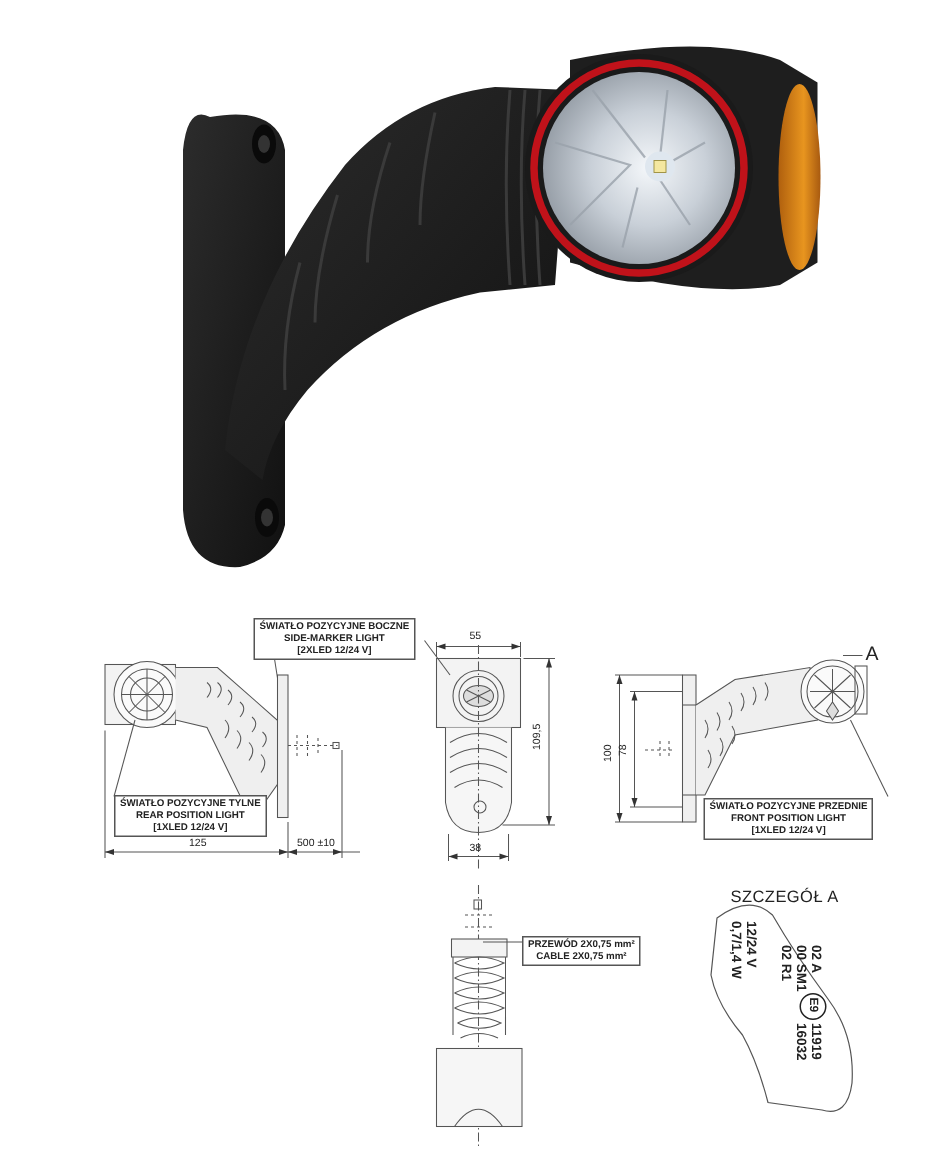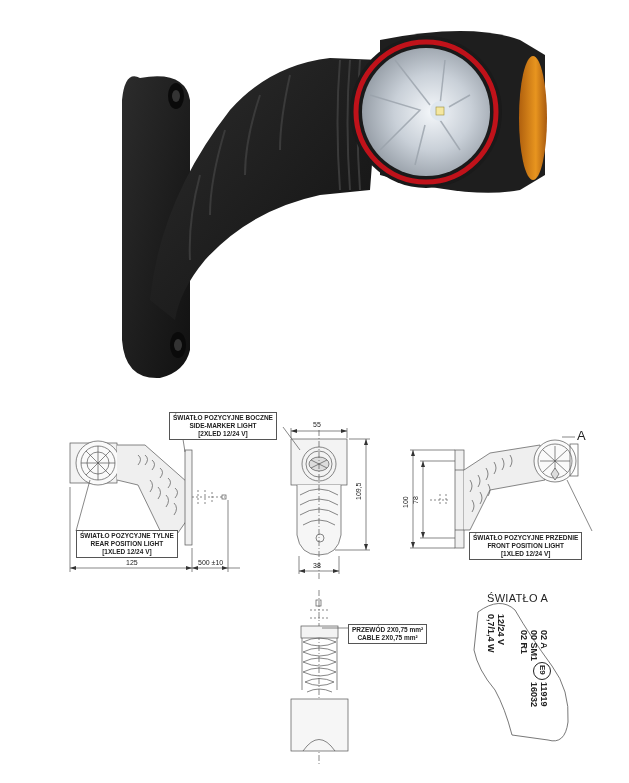--- a/index.html
+++ b/index.html
@@ -219,21 +219,21 @@
 <div class="dim" style="left:126px;top:559px;">125</div>
 <div class="dim" style="left:198px;top:559px;">500 ±10</div>
 <div class="dim" style="left:313px;top:421px;">55</div>
 <div class="dim" style="left:313px;top:562px;">38</div>
 <div class="dim" style="left:355px;top:500px;transform:rotate(-90deg);transform-origin:0 0;">109,5</div>
 <div class="dim" style="left:402px;top:508px;transform:rotate(-90deg);transform-origin:0 0;">100</div>
 <div class="dim" style="left:412px;top:504px;transform:rotate(-90deg);transform-origin:0 0;">78</div>
 
 <div class="abs" style="left:577px;top:428px;font-size:13px;">A</div>
 
-<div class="detail-title" style="left:487px;top:592px;">ŚWIATŁO A</div>
+<div class="detail-title" style="left:487px;top:592px;">SZCZEGÓŁ A</div>
 <div class="rot" style="left:506px;top:614px;">12/24 V</div>
 <div class="rot" style="left:496px;top:614px;">0,7/1,4 W</div>
 <div class="rot" style="left:549px;top:630px;">02 A</div>
 <div class="rot" style="left:539px;top:630px;">00 SM1</div>
 <div class="rot" style="left:529px;top:630px;">02 R1</div>
 <div class="abs" style="left:533px;top:662px;width:16px;height:16px;border:1.2px solid #222;border-radius:50%;">
   <div class="rot" style="left:13px;top:2px;font-size:8px;">E9</div>
 </div>
 <div class="rot" style="left:549px;top:682px;">11919</div>
 <div class="rot" style="left:539px;top:682px;">16032</div>

